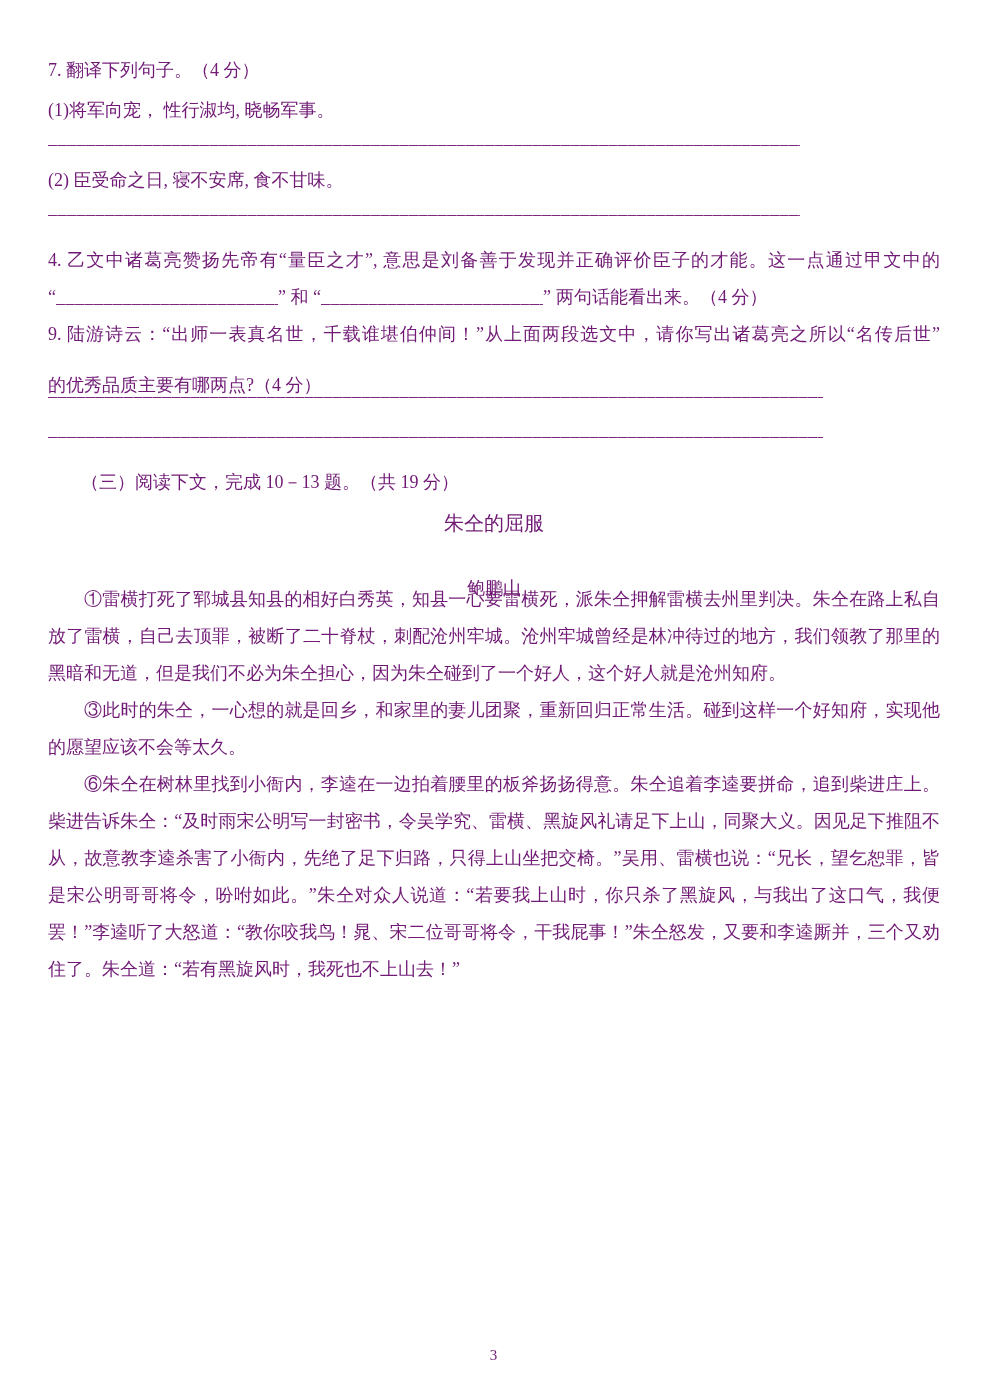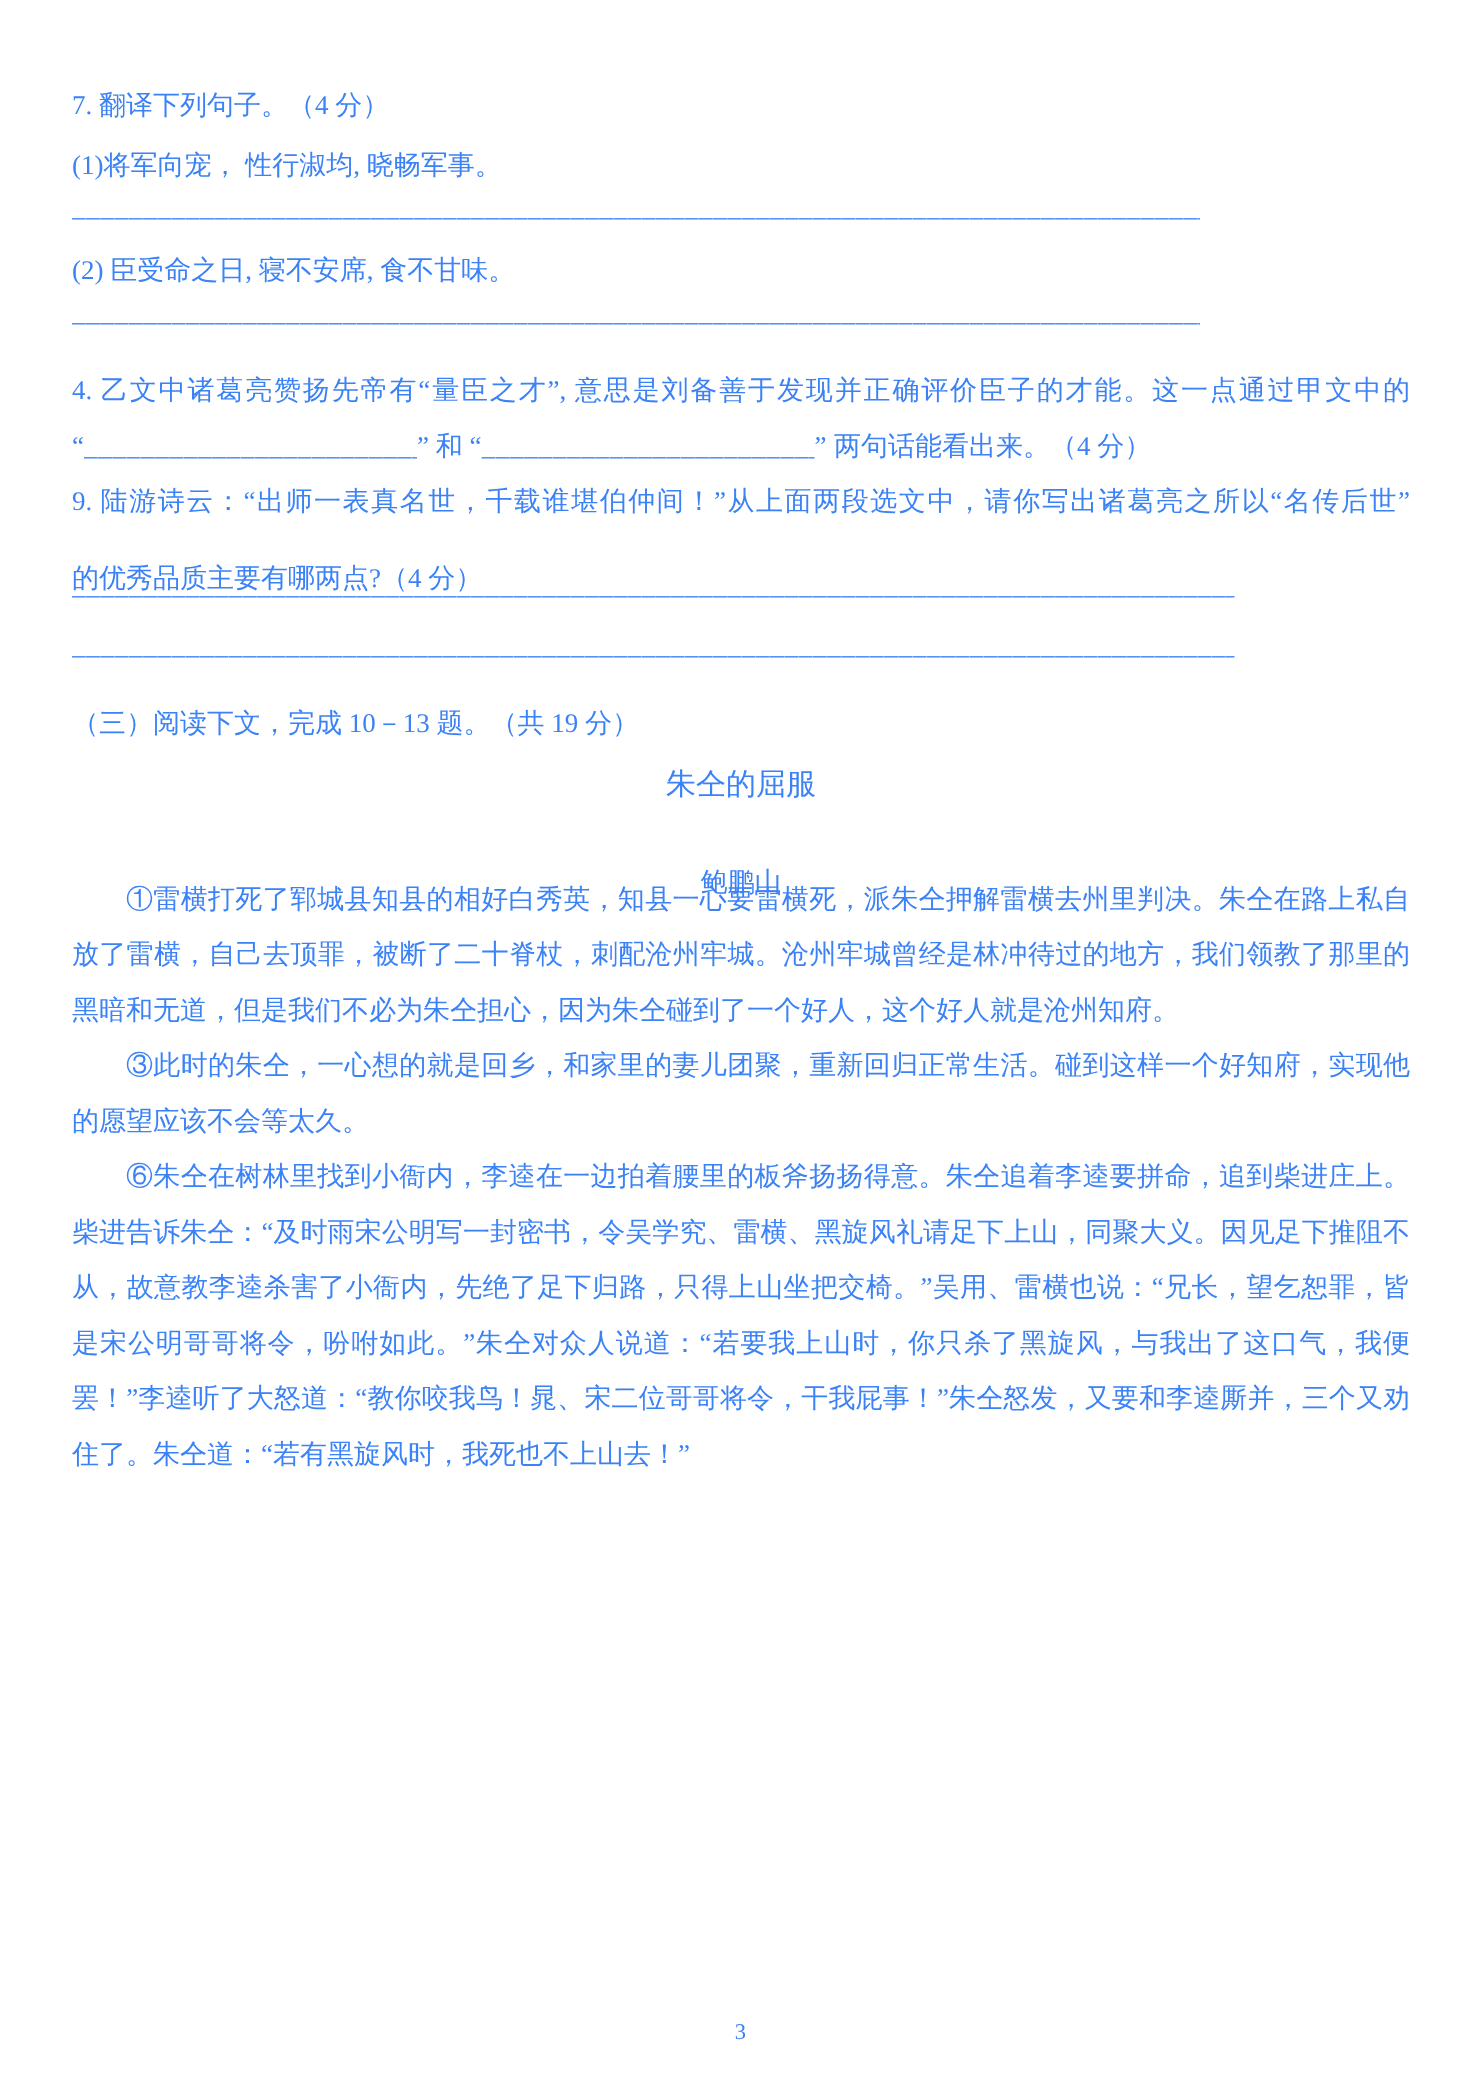--- a/index.html
+++ b/index.html
@@ -1,21 +1,21 @@
 <!DOCTYPE html>
 <html><head>
 <meta charset="utf-8">
 <style>
   html, body { margin: 0; padding: 0; background: #ffffff; }
   .page {
     position: relative;
     width: 987px;
     height: 1399px;
     background: #ffffff;
-    color: #3b82f6;
+    color: #701a75;
     font-family: "Liberation Serif", "DejaVu Serif", serif;
     font-size: 18px;
     line-height: 37px;
     overflow: hidden;
   }
   .abs { position: absolute; left: 48px; width: 892px; }
   .jl { text-align: justify; text-align-last: justify; }
   .center { text-align: center; }
   .blank-long {
     position: absolute;
@@ -69,21 +69,21 @@
     <span>“</span><span class="inline-blank">________________________________________</span><span>”</span>
     <span>和</span>
     <span>“</span><span class="inline-blank">________________________________________</span><span>”</span><span class="q8-tail-gap">两句话能看出来。（4 分）</span>
   </div>
 
   <div class="abs jl" style="top:316px;">9. 陆游诗云：“出师一表真名世，千载谁堪伯仲间！”从上面两段选文中，请你写出诸葛亮之所以“名传后世”</div>
   <div class="abs" style="top:367px;">的优秀品质主要有哪两点?（4 分）</div>
   <div class="blank-long" style="top:375px; width:775px;">______________________________________________________________________________________________________________</div>
   <div class="blank-long" style="top:415px; width:775px;">______________________________________________________________________________________________________________</div>
 
-  <div class="abs" style="top:464px;">（三）阅读下文，完成 10－13 题。（共 19 分）</div>
+  <div class="abs" style="top:464px;margin-left:33px;">（三）阅读下文，完成 10－13 题。（共 19 分）</div>
   <div class="abs center doc-title" style="top:506px;">朱仝的屈服</div>
   <div class="abs center" style="top:546px;margin-top:24px;">鲍鹏山</div>
 
   <div class="abs passage" style="top:581px;">
     <p>①雷横打死了郓城县知县的相好白秀英，知县一心要雷横死，派朱仝押解雷横去州里判决。朱仝在路上私自放了雷横，自己去顶罪，被断了二十脊杖，刺配沧州牢城。沧州牢城曾经是林冲待过的地方，我们领教了那里的黑暗和无道，但是我们不必为朱仝担心，因为朱仝碰到了一个好人，这个好人就是沧州知府。</p>
     <p>③此时的朱仝，一心想的就是回乡，和家里的妻儿团聚，重新回归正常生活。碰到这样一个好知府，实现他的愿望应该不会等太久。</p>
     <p>⑥朱仝在树林里找到小衙内，李逵在一边拍着腰里的板斧扬扬得意。朱仝追着李逵要拼命，追到柴进庄上。柴进告诉朱仝：“及时雨宋公明写一封密书，令吴学究、雷横、黑旋风礼请足下上山，同聚大义。因见足下推阻不从，故意教李逵杀害了小衙内，先绝了足下归路，只得上山坐把交椅。”吴用、雷横也说：“兄长，望乞恕罪，皆是宋公明哥哥将令，吩咐如此。”朱仝对众人说道：“若要我上山时，你只杀了黑旋风，与我出了这口气，我便罢！”李逵听了大怒道：“教你咬我鸟！晁、宋二位哥哥将令，干我屁事！”朱仝怒发，又要和李逵厮并，三个又劝住了。朱仝道：“若有黑旋风时，我死也不上山去！”</p>
   </div>
 
   <div class="page-number">3</div>

